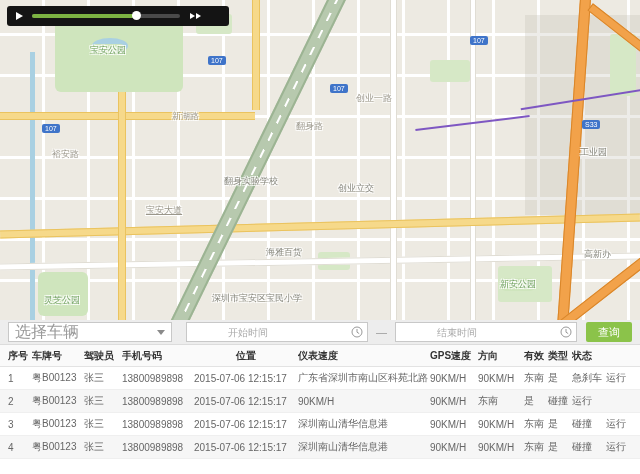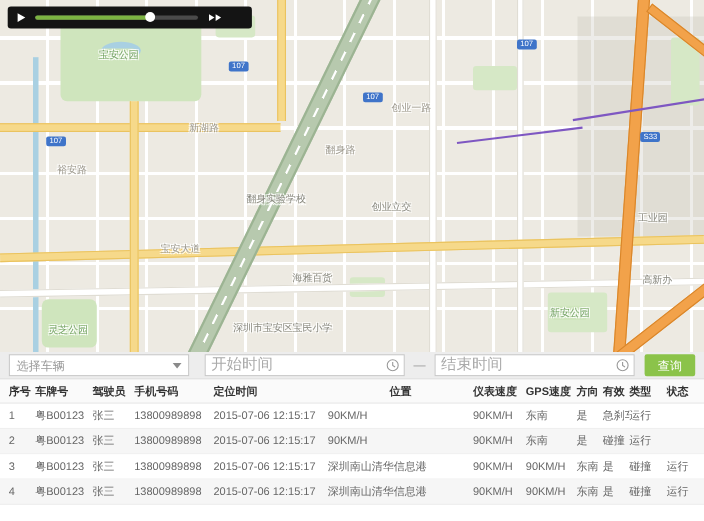--- a/index.html
+++ b/index.html
@@ -59,28 +59,28 @@
   .panel-title{color:#fff;font-size:11px;font-weight:bold;}
   .panel-title .count{color:#8bc34a;}
   .collapse-btn{position:absolute;right:5px;top:2px;width:22px;height:16px;background:#8bc34a;
                 border-radius:2px;display:flex;align-items:center;justify-content:center;cursor:pointer;}
   .chev{width:6px;height:6px;border-right:2px solid #fff;border-bottom:2px solid #fff;
         transform:rotate(45deg);margin-top:-3px;}
 
   .filter-bar{height:24px;background:#ededed;border-bottom:1px solid #dcdcdc;
               display:flex;align-items:center;padding:0 8px;}
   .vselect{width:150px;height:18px;border:1px solid #c8c8c8;background:#fff;display:flex;
-           align-items:center;justify-content:space-between;padding:0 6px;font-size:11px;
+           align-items:center;justify-content:space-between;padding:0 6px;font-size:16px;
            color:#999;cursor:pointer;box-sizing:content-box;}
   .caret{width:0;height:0;border-left:4px solid transparent;border-right:4px solid transparent;
          border-top:5px solid #8a8a8a;}
   .tinput{margin-left:14px;width:180px;height:18px;border:1px solid #c8c8c8;background:#fff;
           display:flex;align-items:center;}
-  .tinput input{border:none;outline:none;flex:1;min-width:0;font-size:14px;padding:0 5px;
-          color:#666;background:transparent;font-family:Liberation Mono, monospace;}
+  .tinput input{border:none;outline:none;flex:1;min-width:0;font-size:10px;padding:0 5px;
+          color:#666;background:transparent;font-family:Liberation Sans, sans-serif;margin-left:36px;}
   .tinput input::placeholder{color:#aaa;}
   .tinput svg{margin-right:4px;flex:none;}
   .dash{margin:0 0 0 8px;color:#999;font-size:11px;}
   .dash + .tinput{margin-left:8px;}
   .query{margin-left:auto;width:46px;height:20px;background:#8bc34a;color:#fff;border:none;
          border-radius:2px;font-size:11px;cursor:pointer;font-family:inherit;}
 
   
   .grid{display:grid;grid-template-columns:24px 52px 38px 72px 104px 1fr 48px 46px 24px 24px 34px 34px;
         align-items:center;padding-left:8px;}
@@ -125,26 +125,26 @@
   <div class="shape metro" style="left:520px;top:98px;width:130px;transform:rotate(-9deg);"></div>
 
   <div id="map-labels">
       <span class="mlabel park" style="left: 90px; top: 44px;">宝安公园</span>
       <span class="mlabel " style="left: 224px; top: 175px;">翻身实验学校</span>
       <span class="mlabel " style="left: 338px; top: 182px;">创业立交</span>
       <span class="mlabel " style="left: 266px; top: 246px;">海雅百货</span>
       <span class="mlabel park" style="left: 44px; top: 294px; text-align: center;">灵芝公园</span>
       <span class="mlabel " style="left: 212px; top: 292px;">深圳市宝安区宝民小学</span>
       <span class="mlabel park" style="left: 500px; top: 278px;">新安公园</span>
-      <span class="mlabel road" style="left: 146px; top: 220px;">宝安大道</span>
+      <span class="mlabel road" style="left: 146px; top: 204px; text-decoration: underline;">宝安大道</span>
       <span class="mlabel road" style="left: 52px; top: 148px;">裕安路</span>
-      <span class="mlabel road" style="left: 296px; top: 130px;">翻身路</span>
+      <span class="mlabel road" style="left: 296px; top: 120px;">翻身路</span>
       <span class="mlabel road" style="left: 172px; top: 98px; margin-top: 12px;">新湖路</span>
       <span class="mlabel road" style="left: 356px; top: 92px;">创业一路</span>
-      <span class="mlabel " style="left: 580px; top: 146px; margin-top: 46px;">工业园</span>
+      <span class="mlabel " style="left: 580px; top: 146px;">工业园</span>
       <span class="mlabel " style="left: 584px; top: 248px; text-align: center;">高新办</span>
       <span class="mbadge" style="left: 42px; top: 124px;">107</span>
       <span class="mbadge" style="left: 208px; top: 56px;">107</span>
       <span class="mbadge" style="left: 330px; top: 84px;">107</span>
       <span class="mbadge" style="left: 470px; top: 36px;">107</span>
       <span class="mbadge" style="left: 582px; top: 120px;">S33</span>
     </div>
 
   <div class="player">
     <div class="play-btn"></div>
@@ -182,36 +182,36 @@
       </svg>
     </div>
     <button class="query">查询</button>
   </div>
 
   <div class="thead grid" id="thead">
       <span class="th c0">序号</span>
       <span class="th c1">车牌号</span>
       <span class="th c2">驾驶员</span>
       <span class="th c3">手机号码</span>
-      <span class="th c4">定位时间</span>
       <span class="th c5">位置</span>
       <span class="th c6">仪表速度</span>
       <span class="th c7">GPS速度</span>
       <span class="th c8">方向</span>
       <span class="th c9">有效</span>
       <span class="th c10">类型</span>
       <span class="th c11">状态</span>
     </div>
   <div id="tbody">
       <div class="trow grid">
         <span class="td c0">1</span>
         <span class="td c1">粤B00123</span>
         <span class="td c2">张三</span>
         <span class="td c3">13800989898</span>
         <span class="td c4">2015-07-06 12:15:17</span>
+        <span class="td c5">广东省深圳市南山区科苑北路</span>
         <span class="td c6">90KM/H</span>
         <span class="td c7">90KM/H</span>
         <span class="td c8">东南</span>
         <span class="td c9">是</span>
         <span class="td c10">急刹车</span>
         <span class="td c11">运行</span>
       </div>
       <div class="trow grid alt">
         <span class="td c0">2</span>
         <span class="td c1">粤B00123</span>

